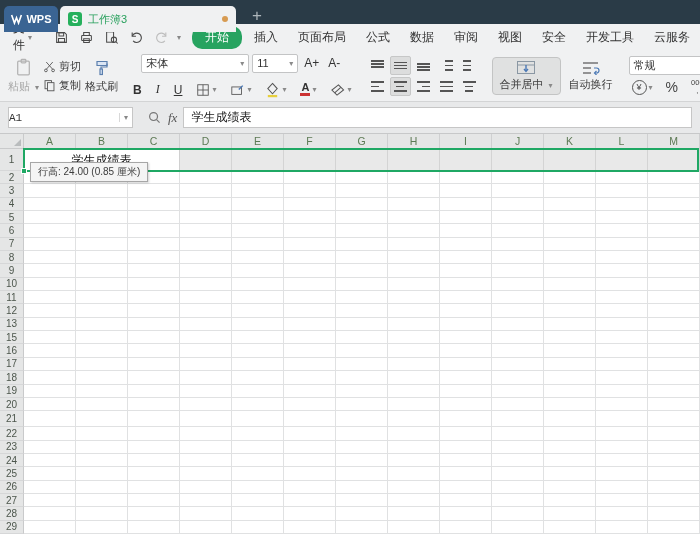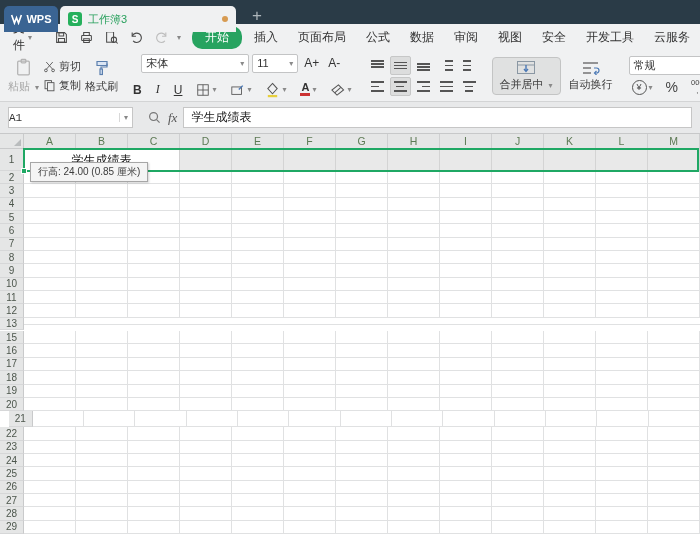--- a/index.html
+++ b/index.html
@@ -608,21 +608,21 @@
         <div class="cell"></div>
         <div class="cell"></div>
         <div class="cell"></div>
         <div class="cell"></div>
         <div class="cell"></div>
         <div class="cell"></div>
         <div class="cell"></div>
         <div class="cell"></div>
         <div class="cell"></div>
       </div>
-      <div class="g-row" style="height: 13.35px; align-items: center;">
+      <div class="g-row" style="height: 13.35px;">
         <div class="row-h">13</div>
         <div class="cell"></div>
         <div class="cell"></div>
         <div class="cell"></div>
         <div class="cell"></div>
         <div class="cell"></div>
         <div class="cell"></div>
         <div class="cell"></div>
         <div class="cell"></div>
         <div class="cell"></div>
@@ -720,21 +720,21 @@
         <div class="cell"></div>
         <div class="cell"></div>
         <div class="cell"></div>
         <div class="cell"></div>
         <div class="cell"></div>
         <div class="cell"></div>
         <div class="cell"></div>
         <div class="cell"></div>
         <div class="cell"></div>
       </div>
-      <div class="g-row" style="height: 16px; padding-left: 9px;">
+      <div class="g-row" style="height: 16px;">
         <div class="row-h">21</div>
         <div class="cell"></div>
         <div class="cell"></div>
         <div class="cell"></div>
         <div class="cell"></div>
         <div class="cell"></div>
         <div class="cell"></div>
         <div class="cell"></div>
         <div class="cell"></div>
         <div class="cell"></div>

